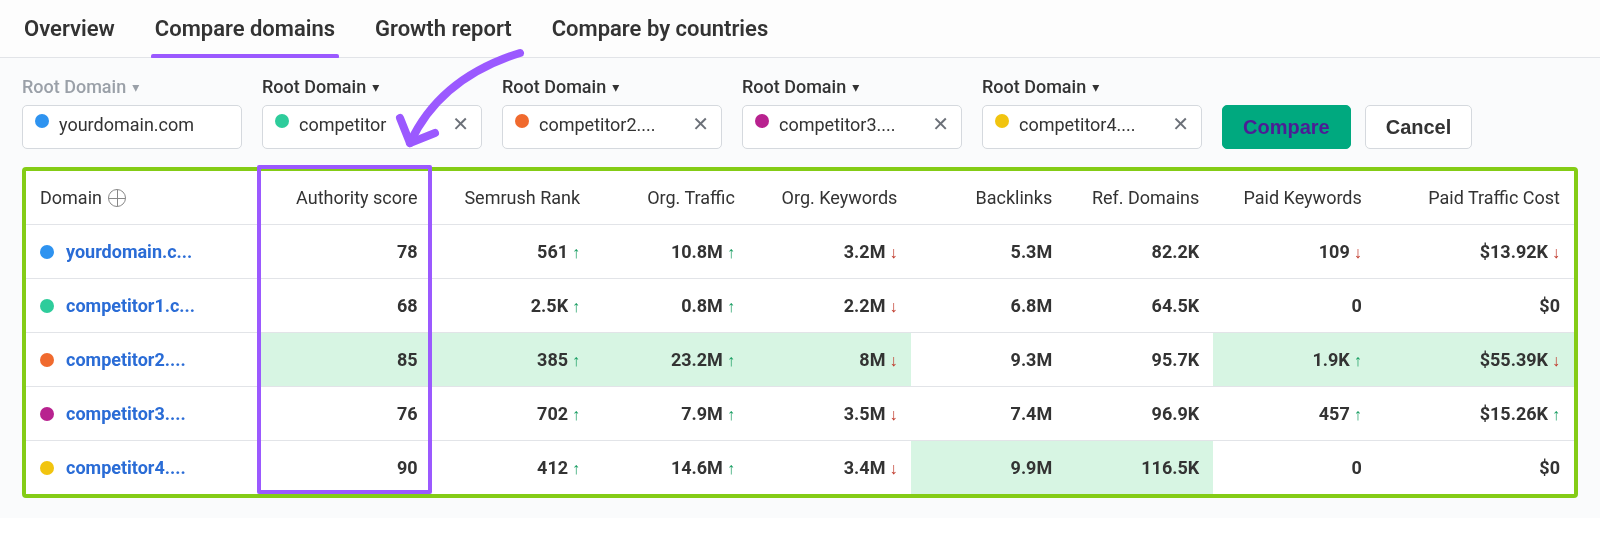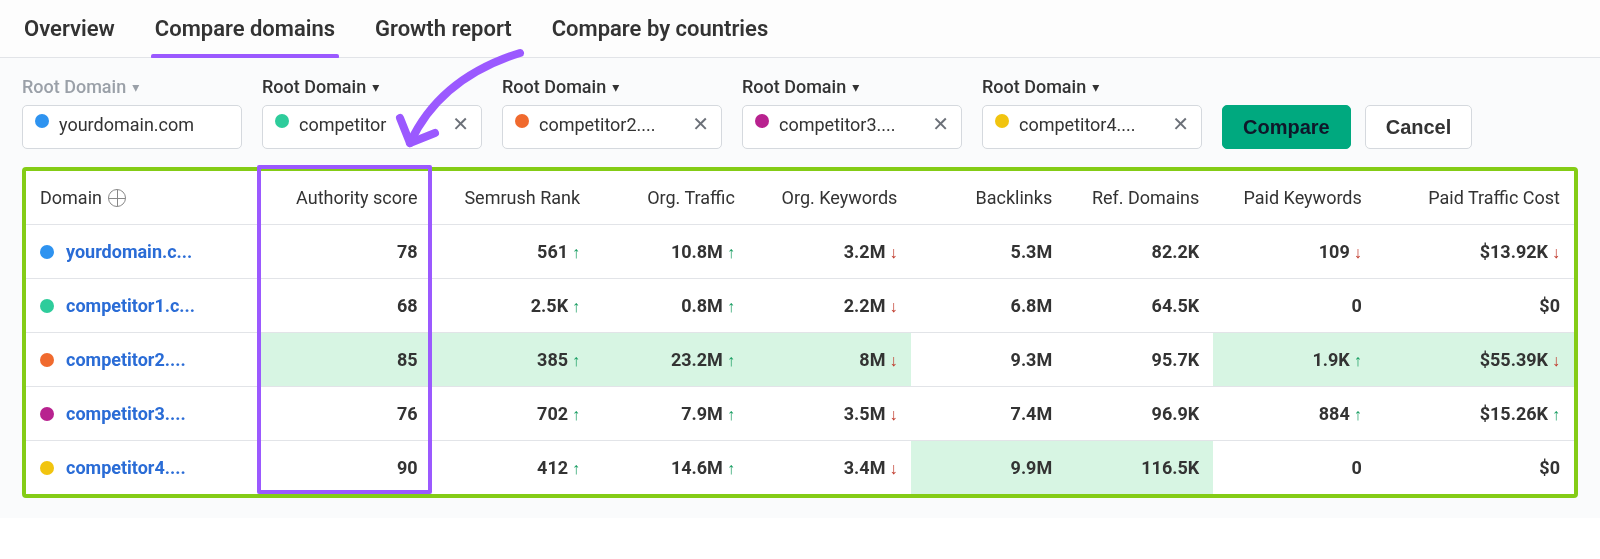--- a/index.html
+++ b/index.html
@@ -82,21 +82,21 @@
     font-size: 20px;
     font-weight: 600;
     border: 1px solid #d5d9de;
     background: #fff;
     color: #333;
     cursor: pointer;
   }
   .btn.primary {
     background: #00a97f;
     border-color: #00a97f;
-    color: #0f172a;
+    color: #4c1d95;
   }
 
   .table-wrap {
     padding: 10px 22px 20px 22px;
     background: #fafbfc;
     position: relative;
   }
   table {
     width: 100%;
     border-collapse: separate;
@@ -317,21 +317,21 @@
               <span class="dot" style="background:#b8228f"></span>
               <span class="name">competitor3....</span>
             </div>
           </td>
           <td><span>76</span></td>
           <td><span>702</span><span class="up">↑</span></td>
           <td><span>7.9M</span><span class="up">↑</span></td>
           <td><span>3.5M</span><span class="down">↓</span></td>
           <td><span>7.4M</span></td>
           <td><span>96.9K</span></td>
-          <td><span>884</span><span class="up">↑</span></td>
+          <td><span>457</span><span class="up">↑</span></td>
           <td><span>$15.26K</span><span class="up">↑</span></td>
         </tr>
         <tr>
           <td>
             <div class="domain-cell">
               <span class="dot" style="background:#f1c40f"></span>
               <span class="name">competitor4....</span>
             </div>
           </td>
           <td><span>90</span></td>

